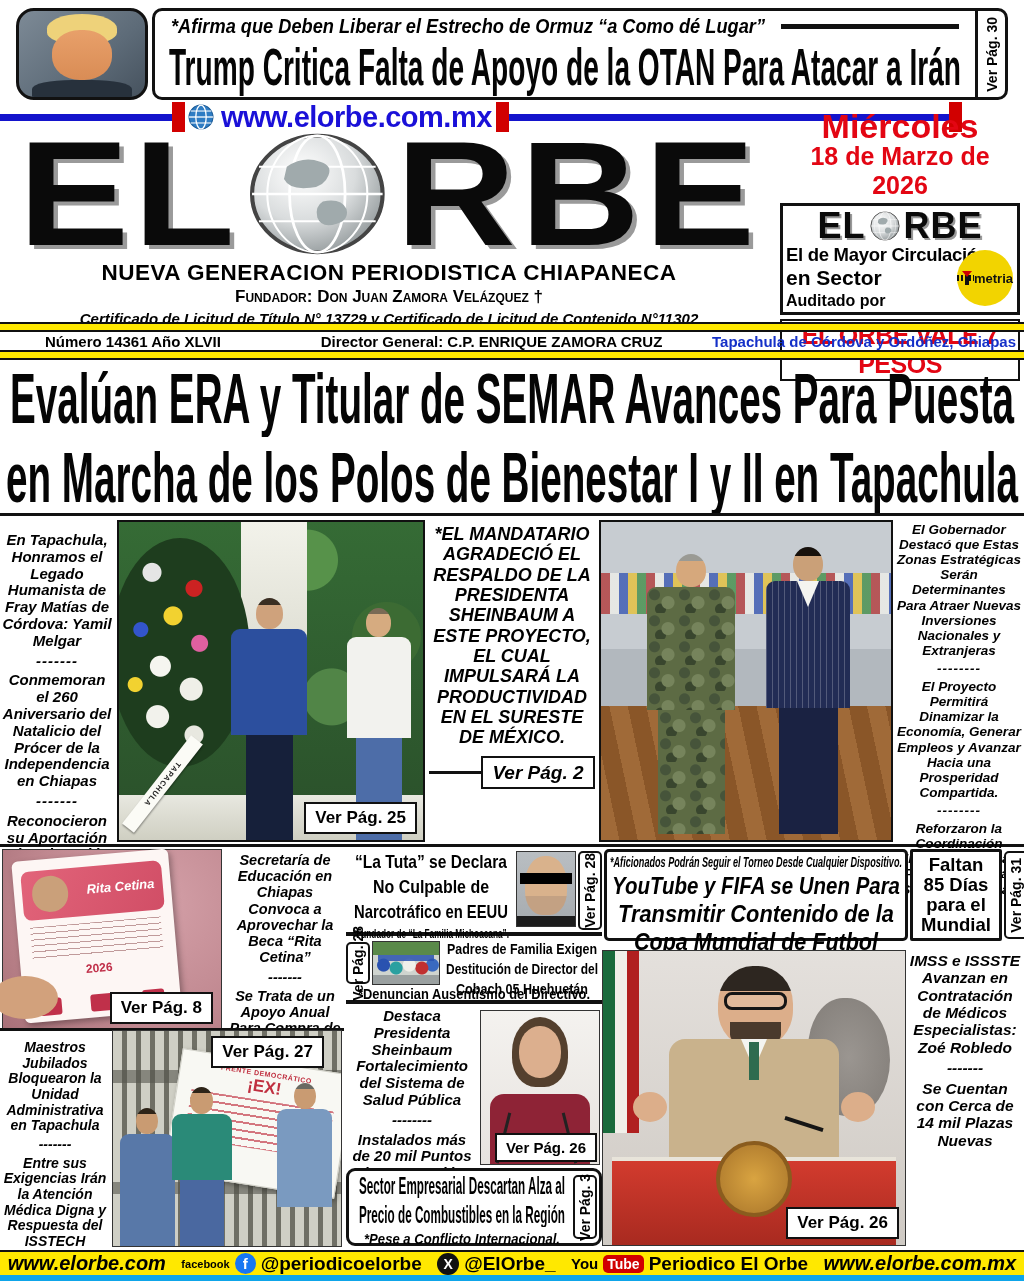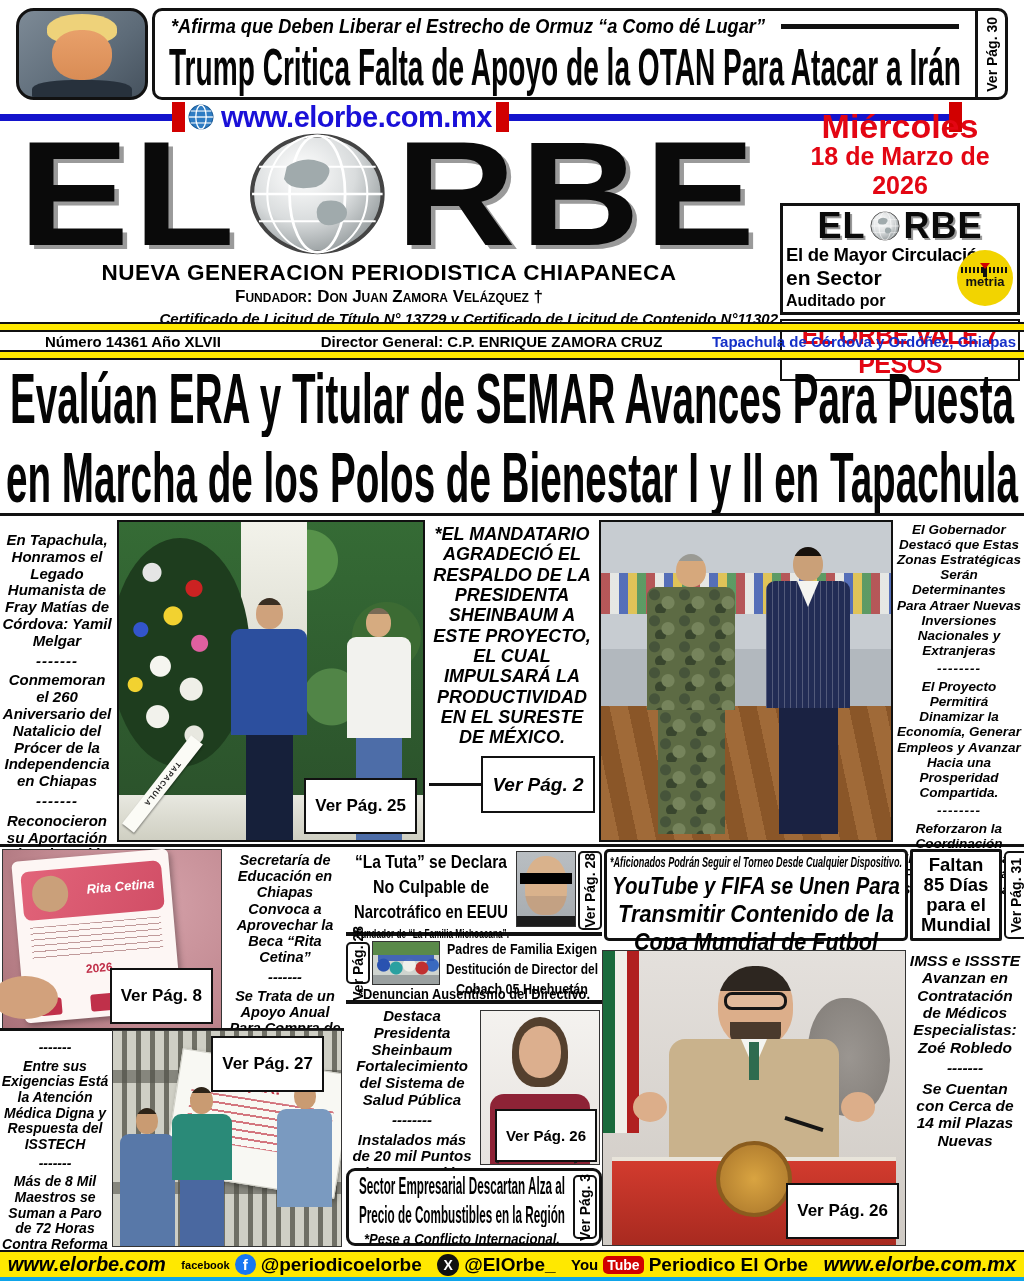--- a/index.html
+++ b/index.html
@@ -29,33 +29,33 @@
   .redbar { width:13px; height:30px; background:#d10000; flex:0 0 auto; }
   #url-text { font-size:29px; font-weight:bold; color:#1a10d8; letter-spacing:-0.5px; margin:0 4px; }
 
   
   #masthead-left { left:0; top:132px; width:778px; text-align:center; }
   .logo-row { height:124px; display:flex; justify-content:center; align-items:center; gap:8px; transform:scaleX(1.12); }
   .logo-txt { font-size:148px; font-weight:800; line-height:1; letter-spacing:4px; color:#0a0a0a;
     text-shadow:4px 4px 0 #9a9a9a; }
   #tagline { font-size:22.5px; font-weight:bold; letter-spacing:0.5px; margin-top:4px; }
   #founder { font-size:17px; font-weight:bold; font-variant:small-caps; margin-top:1px; }
-  #certificate { font-size:15px; font-weight:bold; font-style:italic; margin-top:3px;text-align:right; }
+  #certificate { font-size:15px; font-weight:bold; font-style:italic; margin-top:3px; }
 
   #masthead-right { left:780px; top:110px; width:240px; text-align:center; }
   #day-name { font-size:34px; font-weight:800; color:#e30613; line-height:0.95; }
   #date-line { font-size:25px; font-weight:800; color:#e30613; }
   #circ-box { margin-top:3px; border:3px solid #111; background:#fff; padding:2px 3px; position:relative; text-align:left; }
   .mini-logo { display:flex; justify-content:center; align-items:center; gap:4px; }
   .mini-logo .logo-txt { font-size:36px; text-shadow:2px 2px 0 #999; letter-spacing:1px; }
   #circ-line1 { font-size:18.5px; font-weight:bold; letter-spacing:-0.3px; }
   #circ-line2 { font-size:21px; font-weight:bold; }
   #circ-line3 { font-size:16px; font-weight:bold; margin-top:2px; }
   #metria { position:absolute; right:4px; bottom:6px; width:56px; height:56px; border-radius:50%;
-    background:#f2d400; display:flex; flex-direction:column; align-items:center; justify-content:center; }
+    background:#f2d400; display:flex; flex-direction:row; align-items:center; justify-content:center; }
   .metria-ticks { width:86%; height:6px; margin-bottom:1px;
     background:repeating-linear-gradient(90deg,#111 0 2px,transparent 2px 4px); position:relative; }
   .metria-needle { position:absolute; left:46%; top:0; width:4px; height:10px; background:#111; }
   .metria-needle::before { content:""; position:absolute; left:-3px; top:-4px; border-left:5px solid transparent;
     border-right:5px solid transparent; border-top:6px solid #d10000; }
   #metria-name { font-size:13px; font-weight:bold; color:#111; }
   #price-box { margin-top:4px; border:2px solid #111; background:#fff; padding:0 2px; }
   #price-box span { font-size:25px; font-weight:800; color:#e30613; letter-spacing:-0.5px; }
 
   
@@ -73,21 +73,21 @@
     display:flex; }
   .sidecol { font-weight:bold; font-style:italic; text-align:center; line-height:1.12; }
   .sidecol p { margin-bottom:3px; }
   .sidecol .dash { letter-spacing:1px; }
   #lead-left { width:114px; padding:16px 2px 8px 2px; font-size:15px; }
   #lead-center { width:172px; padding:8px 2px 0 2px; font-weight:bold; font-style:italic; text-align:center;
     font-size:18px; line-height:1.13; }
   .refrow { display:flex; align-items:center; justify-content:center; margin-top:8px; }
   .refrow .kline { width:52px; height:3px; background:#111; }
   .pageref { display:inline-block; background:#fff; border:2px solid #111; font-weight:bold; font-size:17px;
-    padding:16px 9px; white-space:nowrap; }
+    padding:4px 9px; white-space:nowrap; }
   #lead-right { flex:1; padding:6px 2px 0 2px; font-size:13.5px; }
 
   .photo { position:relative; overflow:hidden; border:2px solid #111; background:#ccc; }
   #photo-ceremony { width:308px; height:322px; margin:4px 1px 0 3px; flex:0 0 auto;
     background:#2d5530;
     background-image:radial-gradient(circle at 20% 18%,#4a7d3a 0 26px,transparent 27px),
       radial-gradient(circle at 62% 12%,#57924a 0 30px,transparent 31px),
       radial-gradient(circle at 88% 36%,#3c6b33 0 34px,transparent 35px),
       radial-gradient(circle at 70% 55%,#518547 0 28px,transparent 29px),
       radial-gradient(circle at 30% 50%,#416f38 0 30px,transparent 31px),
@@ -229,21 +229,21 @@
   .rb-podium { position:absolute; left:3%; bottom:0; width:94%; height:30%; border-top:4px solid #e8e4da;
     background:linear-gradient(#d23b2e,#a82a20); }
   .rb-seal { position:absolute; left:50%; transform:translateX(-50%); top:-20px; width:76px; height:76px;
     border-radius:50%; background:radial-gradient(#d9a441,#a8742a); border:4px solid #8a5c1e; }
   .rb-mic { position:absolute; left:60%; top:58%; width:40px; height:4px; background:#151515; transform:rotate(18deg); }
 
   #imss-col { left:908px; top:952px; width:114px; font-size:15.5px; }
 
   
   #footer { left:0; top:1250px; width:1024px; height:31px; background:#ffe800; border-top:2px solid #111;
-    border-bottom:4px solid #0ea5e9; display:flex; align-items:center; justify-content:space-around; }
+    border-bottom:6px solid #0ea5e9; display:flex; align-items:center; justify-content:space-around; }
   .ft-site { font-size:20px; font-weight:bold; font-style:italic; }
   .ft-group { display:flex; align-items:center; gap:5px; font-size:19px; font-weight:bold; }
   .fb-label { font-size:11px; font-weight:bold; }
   .fb-icon { width:21px; height:21px; border-radius:50%; background:#1877f2; color:#fff; font-weight:bold;
     display:flex; align-items:center; justify-content:center; font-size:15px; }
   .x-icon { width:22px; height:22px; border-radius:50%; background:#111; color:#fff; font-weight:bold;
     display:flex; align-items:center; justify-content:center; font-size:14px; }
   .yt-you { font-size:15px; font-weight:bold; }
   .yt-tube { font-size:14px; font-weight:bold; color:#fff; background:#d10000; border-radius:5px; padding:1px 4px; }
 </style>
@@ -527,22 +527,23 @@
 para el
 Mundial</div>
     <div class="vref">
       <span class="vtext">Ver Pág. 31</span>
     </div>
   </div>
 
   <div class="abs hline" style="left:0;top:1028px;width:344px;height:3px"></div>
 
   <div class="freecol" id="maestros-col">
+    <p>Maestros Jubilados Bloquearon la Unidad Administrativa en Tapachula</p>
     <p class="dash">-------</p>
-    <p>Entre sus Exigencias Está la Atención Médica Digna y Respuesta del ISSTECH</p>
+    <p>Entre sus Exigencias Irán la Atención Médica Digna y Respuesta del ISSTECH</p>
     <p class="dash">-------</p>
     <p>Más de 8 Mil Maestros se Suman a Paro de 72 Horas Contra Reforma del ISSSTE</p>
   </div>
 
   <div id="photo-protesta">
     <div class="prot-rail" style="top:18%"></div>
     <div class="prot-rail" style="top:70%"></div>
     <div class="banner">
       <div class="banner-t1">FRENTE DEMOCRÁTICO</div>
       <div class="banner-t2">¡EX!</div>

